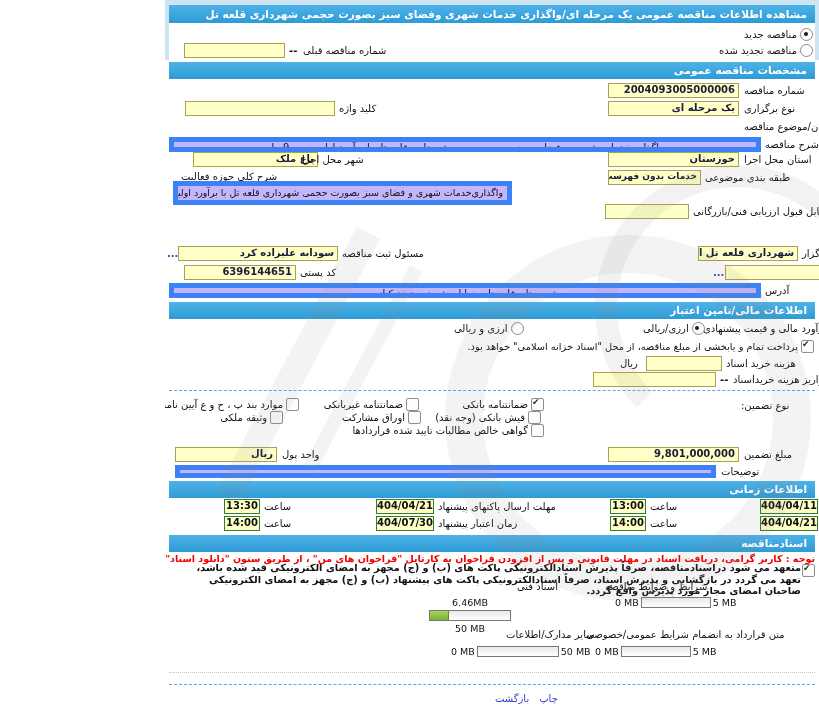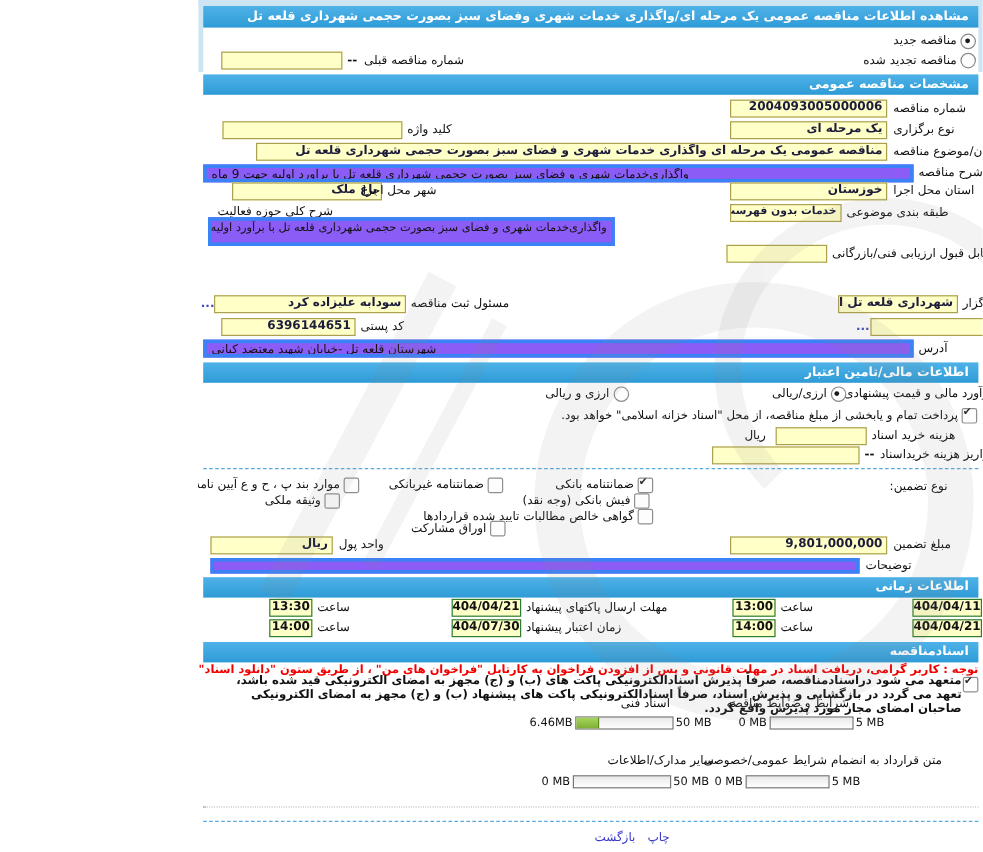--- a/index.html
+++ b/index.html
@@ -11,22 +11,22 @@
             background:linear-gradient(#4fb2e8,#2e9bd6);color:#fff;font-size:10.5px;
             font-weight:bold;text-align:right;padding:3px 8px 0 0;box-sizing:border-box;
             white-space:nowrap;overflow:hidden;z-index:1;}
   .hdr{position:absolute;left:4px;right:4px;height:17px;background:linear-gradient(#4fb2e8,#2e9bd6);
        color:#fff;font-size:10.5px;font-weight:bold;text-align:right;
        padding:2px 8px 0 0;box-sizing:border-box;white-space:nowrap;z-index:1;}
   .lbl{position:absolute;font-size:10px;color:#111;white-space:nowrap;z-index:1;}
   .yin{position:absolute;background:#ffffc8;border:1px solid #aba04f;height:15px;
        box-sizing:border-box;font-size:10px;font-weight:bold;color:#1c1c3a;text-align:right;
        padding:0 3px;overflow:hidden;white-space:nowrap;z-index:1;}
-  .win{position:absolute;background:#8b5cf6;border:3px solid #3b82f6;height:15px;box-sizing:border-box;
-       font-size:10px;color:#111;text-align:left;padding:0 4px;overflow:hidden;white-space:nowrap;z-index:1;}
+  .win{position:absolute;background:#c4b5fd;border:5px solid #3b82f6;height:15px;box-sizing:border-box;
+       font-size:10px;color:#111;text-align:center;padding:0 4px;overflow:hidden;white-space:nowrap;z-index:1;}
   .tmf{position:absolute;background:#ffffc8;border:1px solid #2f7d32;height:15px;box-sizing:border-box;
        font-size:10px;font-weight:bold;color:#111;text-align:center;overflow:hidden;z-index:1;}
   .opt{position:absolute;display:flex;direction:rtl;align-items:center;gap:3px;font-size:10px;
        color:#111;white-space:nowrap;z-index:1;}
   .cb{display:inline-block;width:11px;height:11px;background:#fdfdfd;border:1px solid #8f8f8f;
       border-radius:2px;position:relative;flex:0 0 auto;}
   .cb.on::after{content:"\2714";position:absolute;left:0px;top:-2px;font-size:9px;color:#2d2d2d;}
   .rad{display:inline-block;width:11px;height:11px;border:1px solid #8a8a8a;border-radius:50%;
        background:#fdfdfd;position:relative;flex:0 0 auto;}
   .rad.on::after{content:"";position:absolute;left:2.5px;top:2.5px;width:4px;height:4px;
@@ -81,21 +81,20 @@
   <div class="hdr" style="top:62px;">مشخصات مناقصه عمومی</div>
 
   <div class="yin" style="left:443px;top:83px;width:131px;">2004093005000006</div>
   <span class="lbl" style="left:579px;top:85px;">شماره مناقصه</span>
 
   <div class="yin" style="left:443px;top:101px;width:131px;">یک مرحله ای</div>
   <span class="lbl" style="left:579px;top:103px;">نوع برگزاری</span>
   <div class="yin" style="left:20px;top:101px;width:150px;"></div>
   <span class="lbl" style="left:174px;top:103px;">کلید واژه</span>
 
-  <div class="yin" style="left:48px;top:119px;width:526px;">مناقصه عمومی یک مرحله ای واگذاری خدمات شهری و فضای سبز بصورت حجمی شهرداری قلعه تل</div>
   <span class="lbl" style="left:579px;top:121px;">عنوان/موضوع مناقصه</span>
 
   <div class="win" style="left:4px;top:137px;width:592px;">واگذاری‌خدمات شهری و فضای سبز بصورت حجمی شهرداری قلعه تل با برآورد اولیه جهت 9 ماه</div>
   <span class="lbl" style="left:600px;top:139px;">شرح مناقصه</span>
 
   <div class="yin" style="left:443px;top:152px;width:131px;">خوزستان</div>
   <span class="lbl" style="left:579px;top:154px;">استان محل اجرا</span>
   <div class="yin" style="left:8px;top:152px;width:125px;margin-left:20px;">باغ ملک</div>
   <span class="lbl" style="left:137px;top:154px;">شهر محل اجرا</span>
 
@@ -163,21 +162,21 @@
     <span>ضمانتنامه غیربانکی</span>
   </div>
   <div class="opt" style="right:520px;top:398px;">
     <span class="cb"></span>
     <span>موارد بند پ ، ح و ع آیین نامه تضامین</span>
   </div>
   <div class="opt" style="right:278px;top:411px;">
     <span class="cb"></span>
     <span>فیش بانکی (وجه نقد)</span>
   </div>
-  <div class="opt" style="right:398px;top:434px;">
+  <div class="opt" style="right:398px;top:411px;">
     <span class="cb"></span>
     <span>اوراق مشارکت</span>
   </div>
   <div class="opt" style="right:536px;top:411px;">
     <span class="cb"></span>
     <span>وثیقه ملکی</span>
   </div>
   <div class="opt" style="right:275px;top:424px;">
     <span class="cb"></span>
     <span>گواهی خالص مطالبات تایید شده قراردادها</span>
@@ -219,21 +218,21 @@
   <div class="commit" style="right:18px;left:8px;top:562px;">متعهد می شود دراسنادمناقصه، صرفاً پذیرش اسنادالکترونیکی پاکت های (ب) و (ج) مجهز به امضای الکترونیکی قید شده باشد، تعهد می گردد در بازگشایی و پذیرش اسناد، صرفاً اسنادالکترونیکی پاکت های پیشنهاد (ب) و (ج) مجهز به امضای الکترونیکی صاحبان امضای مجاز مورد پذیرش واقع گردد.</div>
 
   <span class="lbl" style="left:440px;top:581px;">شرایط و ضوابط مناقصه</span>
   <div class="bargrp" style="left:450px;top:597px;">
     <span>0 MB</span>
     <span class="bar" style="width:70px;"></span>
     <span>5 MB</span>
   </div>
 
   <span class="lbl" style="left:352px;top:581px;">اسناد فنی</span>
-  <div class="bargrp" style="left:276px;top:597px;">
+  <div class="bargrp" style="left:264px;top:597px;flex-direction:column;">
     <span>6.46MB</span>
     <span class="bar" style="width:82px;">
         <span class="fill" style="width:18px;"></span>
       </span>
     <span>50 MB</span>
   </div>
 
   <span class="lbl" style="left:421px;top:629px;">متن قرارداد به انضمام شرایط عمومی/خصوصی</span>
   <div class="bargrp" style="left:430px;top:646px;">
     <span>0 MB</span>

